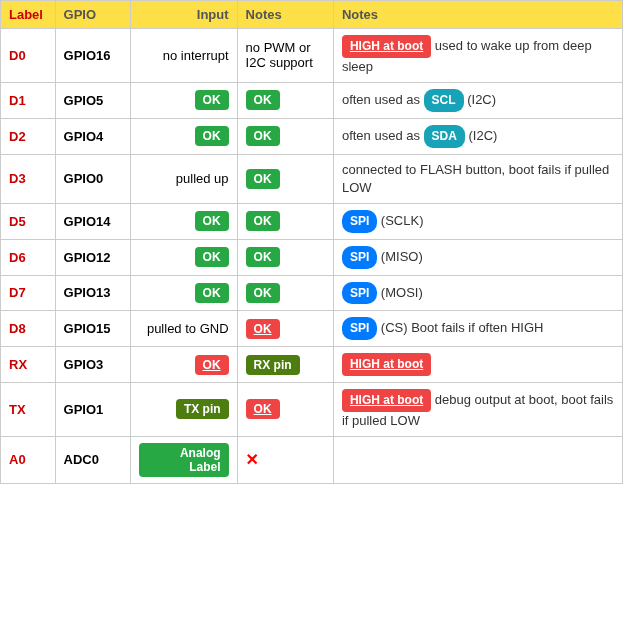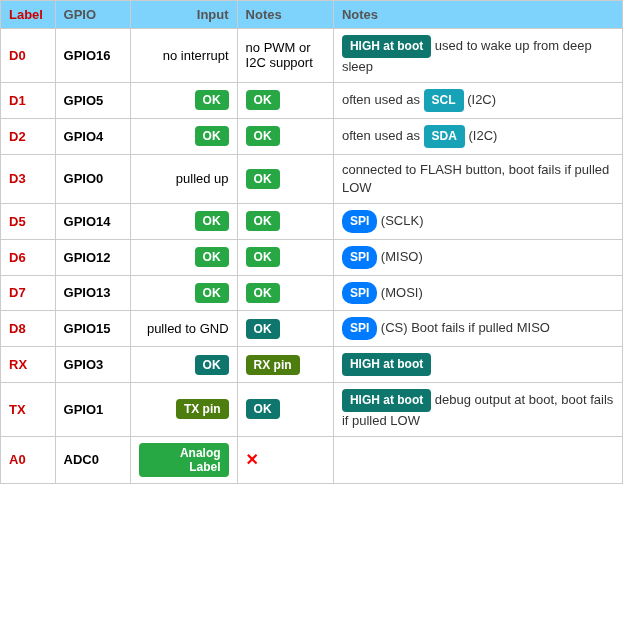--- a/index.html
+++ b/index.html
@@ -13,38 +13,38 @@
       width: 623px;
       border-collapse: collapse;
       border: 1px solid #ccc;
     }
     th, td {
       border: 1px solid #ccc;
       padding: 6px 8px;
       vertical-align: middle;
     }
     th {
-      background: #7dd3fc;
+      background: #fde047;
       color: #555;
       font-weight: bold;
       text-align: left;
     }
     .badge {
       display: inline-block;
       padding: 3px 8px;
       border-radius: 4px;
       font-size: 12px;
       font-weight: bold;
       color: #fff;
     }
     .badge-green { background: #28a745; }
-    .badge-orange { background: #0f766e; }
+    .badge-orange { background: #ef4444; text-decoration: underline; }
     .badge-red { background: #4d7c0f; }
     .badge-blue { background: #007bff; border-radius: 10px; }
-    .badge-teal { background: #17a2b8; }
+    .badge-teal { background: #17a2b8; border-radius: 9px; }
     .label-col { width: 40px; font-weight: bold; color: #c00; }
     .gpio-col { width: 70px; font-weight: bold; }
     .input-col { width: 100px; text-align: right; }
     .output-col { width: 90px; }
     .notes-col { width: 270px; }
     td.notes-col { color: #333; line-height: 1.4; }
     .x-mark { color: red; font-size: 16px; font-weight: bold; }
   </style>
 </head>
 <body>
@@ -107,21 +107,21 @@
     <td class="gpio-col">GPIO13</td>
     <td class="input-col"><span class="badge badge-green">OK</span></td>
     <td class="output-col"><span class="badge badge-green">OK</span></td>
     <td class="notes-col"><span class="badge badge-blue">SPI</span><span> (MOSI)</span></td>
   </tr>
       <tr>
     <td class="label-col">D8</td>
     <td class="gpio-col">GPIO15</td>
     <td class="input-col"><span>pulled to GND</span></td>
     <td class="output-col"><span class="badge badge-orange">OK</span></td>
-    <td class="notes-col"><span class="badge badge-blue">SPI</span><span> (CS) Boot fails if pulled MISO</span></td>
+    <td class="notes-col"><span class="badge badge-blue">SPI</span><span> (CS) Boot fails if often HIGH</span></td>
   </tr>
       <tr>
     <td class="label-col">RX</td>
     <td class="gpio-col">GPIO3</td>
     <td class="input-col"><span class="badge badge-orange">OK</span></td>
     <td class="output-col"><span class="badge badge-red">RX pin</span></td>
     <td class="notes-col"><span class="badge badge-orange">HIGH at boot</span></td>
   </tr>
       <tr>
     <td class="label-col">TX</td>

